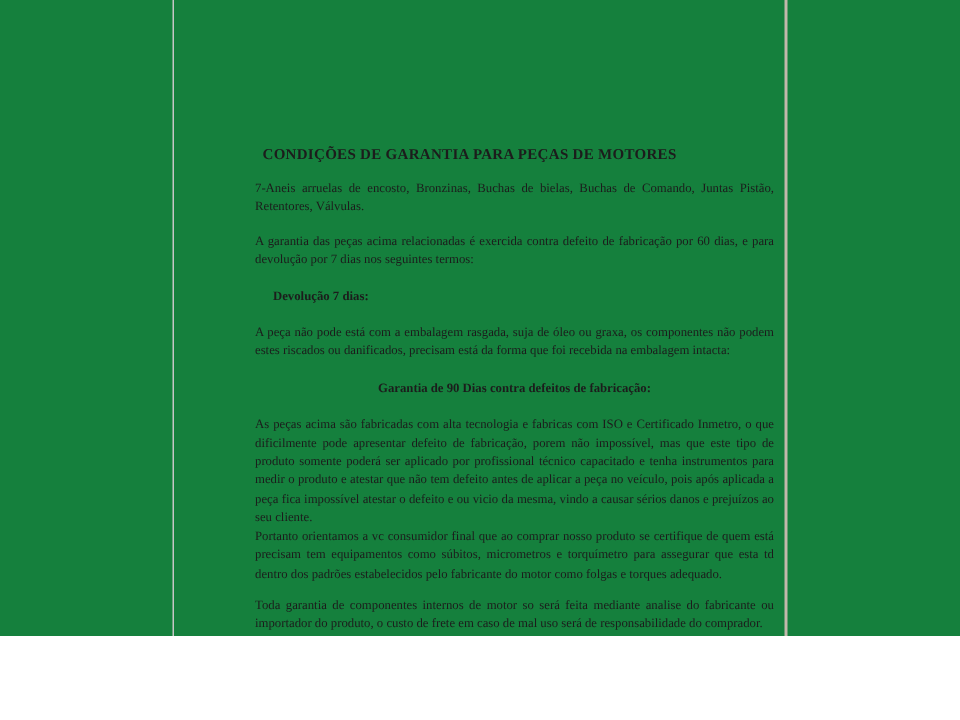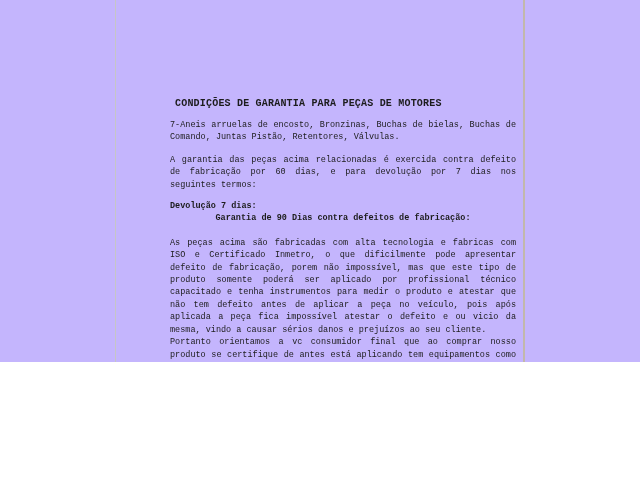--- a/index.html
+++ b/index.html
@@ -3,24 +3,24 @@
 <meta charset="utf-8">
 <style>
   html, body {
     margin: 0;
     padding: 0;
     background: #ffffff;
   }
   .canvas {
     position: relative;
     width: 640px;
-    height: 362px;
-    background: #c4b5fd;
+    height: 424px;
+    background: #15803d;
     overflow: hidden;
-    font-family: Liberation Mono, monospace;
+    font-family: Liberation Serif, serif;
     color: #1c1c1c;
   }
   .rule {
     position: absolute;
     top: 0;
     bottom: 0;
   }
   .rule-left {
     left: 115px;
     width: 1px;
@@ -56,21 +56,21 @@
   .content p.no-gap {
     margin-bottom: 0;
   }
   .content p.parts {
     margin-bottom: 10px;
   }
   .sub-heading {
     font-size: 8.5px;
     line-height: 12.4px;
     font-weight: bold;
-    margin: 0;
+    margin: 12px;
     text-align: left;
   }
   .sub-heading.gap-after {
     margin-bottom: 12px;
     text-align: center;
   }
 </style>
 </head>
 <body>
 
@@ -80,21 +80,23 @@
 
   <div class="content">
     <h1 class="doc-title">CONDIÇÕES DE GARANTIA PARA PEÇAS DE MOTORES</h1>
 
     <p class="parts">7-Aneis arruelas de encosto, Bronzinas, Buchas de bielas, Buchas de Comando, Juntas Pistão, Retentores, Válvulas.</p>
 
     <p>A garantia das peças acima relacionadas é exercida contra defeito de fabricação por 60 dias, e para devolução por 7 dias nos seguintes termos:</p>
 
     <h2 class="sub-heading">Devolução 7 dias:</h2>
 
+    <p>A peça não pode está com a embalagem rasgada, suja de óleo ou graxa, os componentes não podem estes riscados ou danificados, precisam está da forma que foi recebida na embalagem intacta:</p>
 
     <h2 class="sub-heading gap-after">Garantia de 90 Dias contra defeitos de fabricação:</h2>
 
     <p class="no-gap">As peças acima são fabricadas com alta tecnologia e fabricas com ISO e Certificado Inmetro, o que dificilmente pode apresentar defeito de fabricação, porem não impossível, mas que este tipo de produto somente poderá ser aplicado por profissional técnico capacitado e tenha instrumentos para medir o produto e atestar que não tem defeito antes de aplicar a peça no veículo, pois após aplicada a peça fica impossível atestar o defeito e ou vicio da mesma, vindo a causar sérios danos e prejuízos ao seu cliente.</p>
 
-    <p>Portanto orientamos a vc consumidor final que ao comprar nosso produto se certifique de antes está aplicando tem equipamentos como súbitos, micrometros e torquímetro para assegurar que esta td dentro dos padrões estabelecidos pelo fabricante do motor como folgas e torques adequado.</p>
+    <p>Portanto orientamos a vc consumidor final que ao comprar nosso produto se certifique de quem está precisam tem equipamentos como súbitos, micrometros e torquímetro para assegurar que esta td dentro dos padrões estabelecidos pelo fabricante do motor como folgas e torques adequado.</p>
 
+    <p class="no-gap">Toda garantia de componentes internos de motor so será feita mediante analise do fabricante ou importador do produto, o custo de frete em caso de mal uso será de responsabilidade do comprador.</p>
   </div>
 </div>
 
 </body></html>

